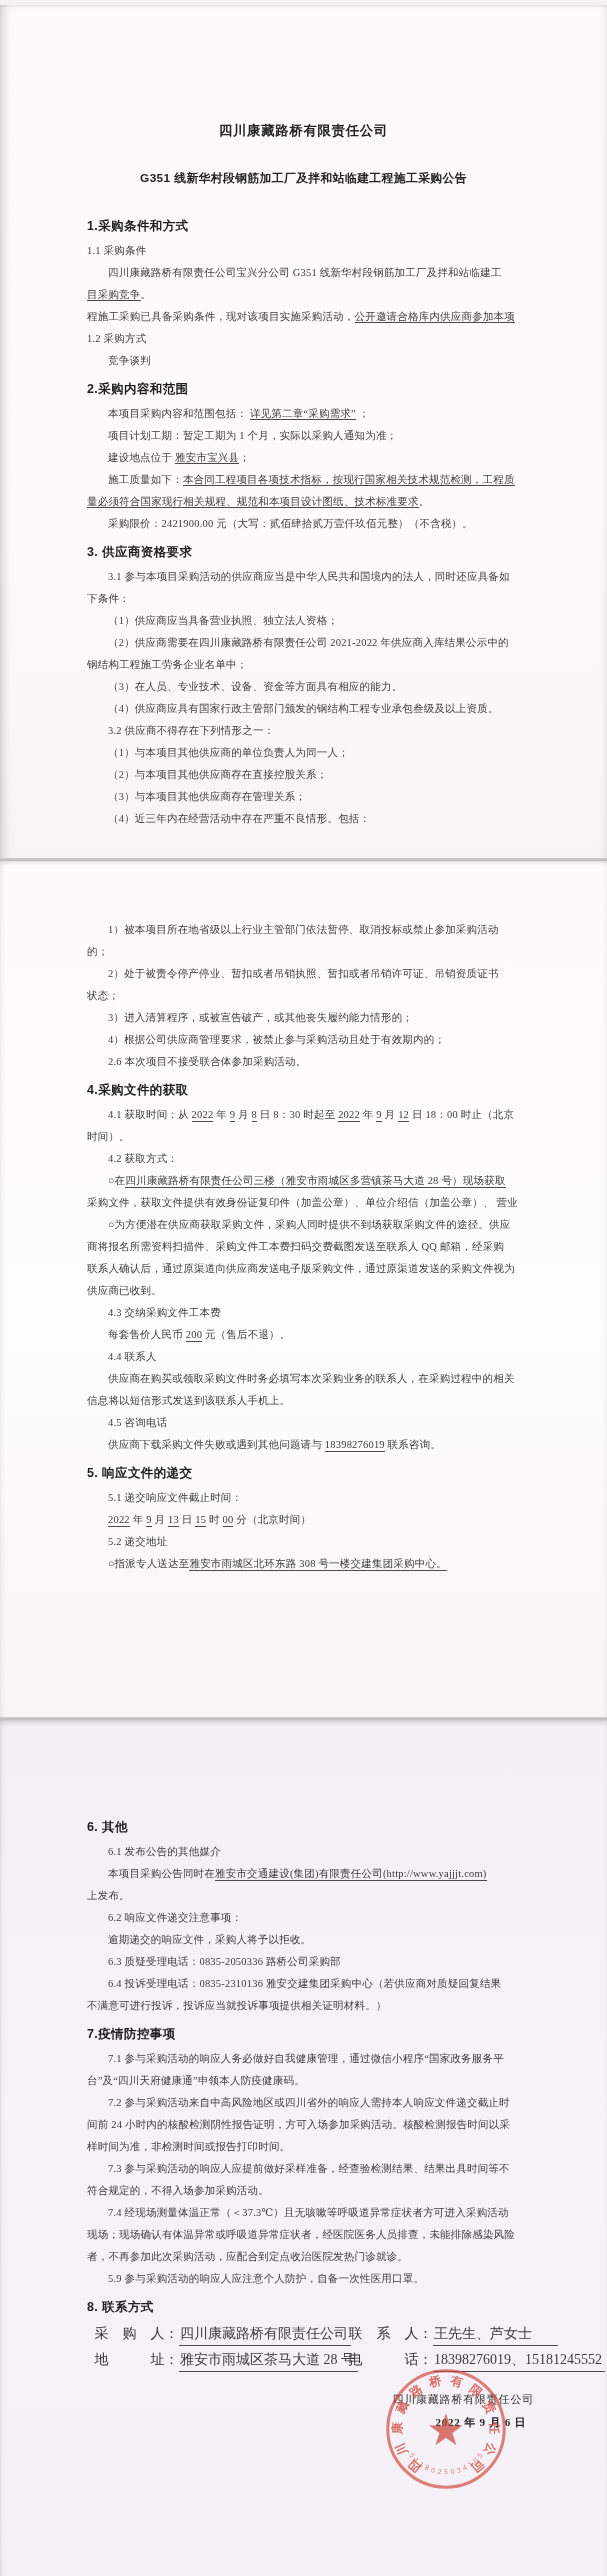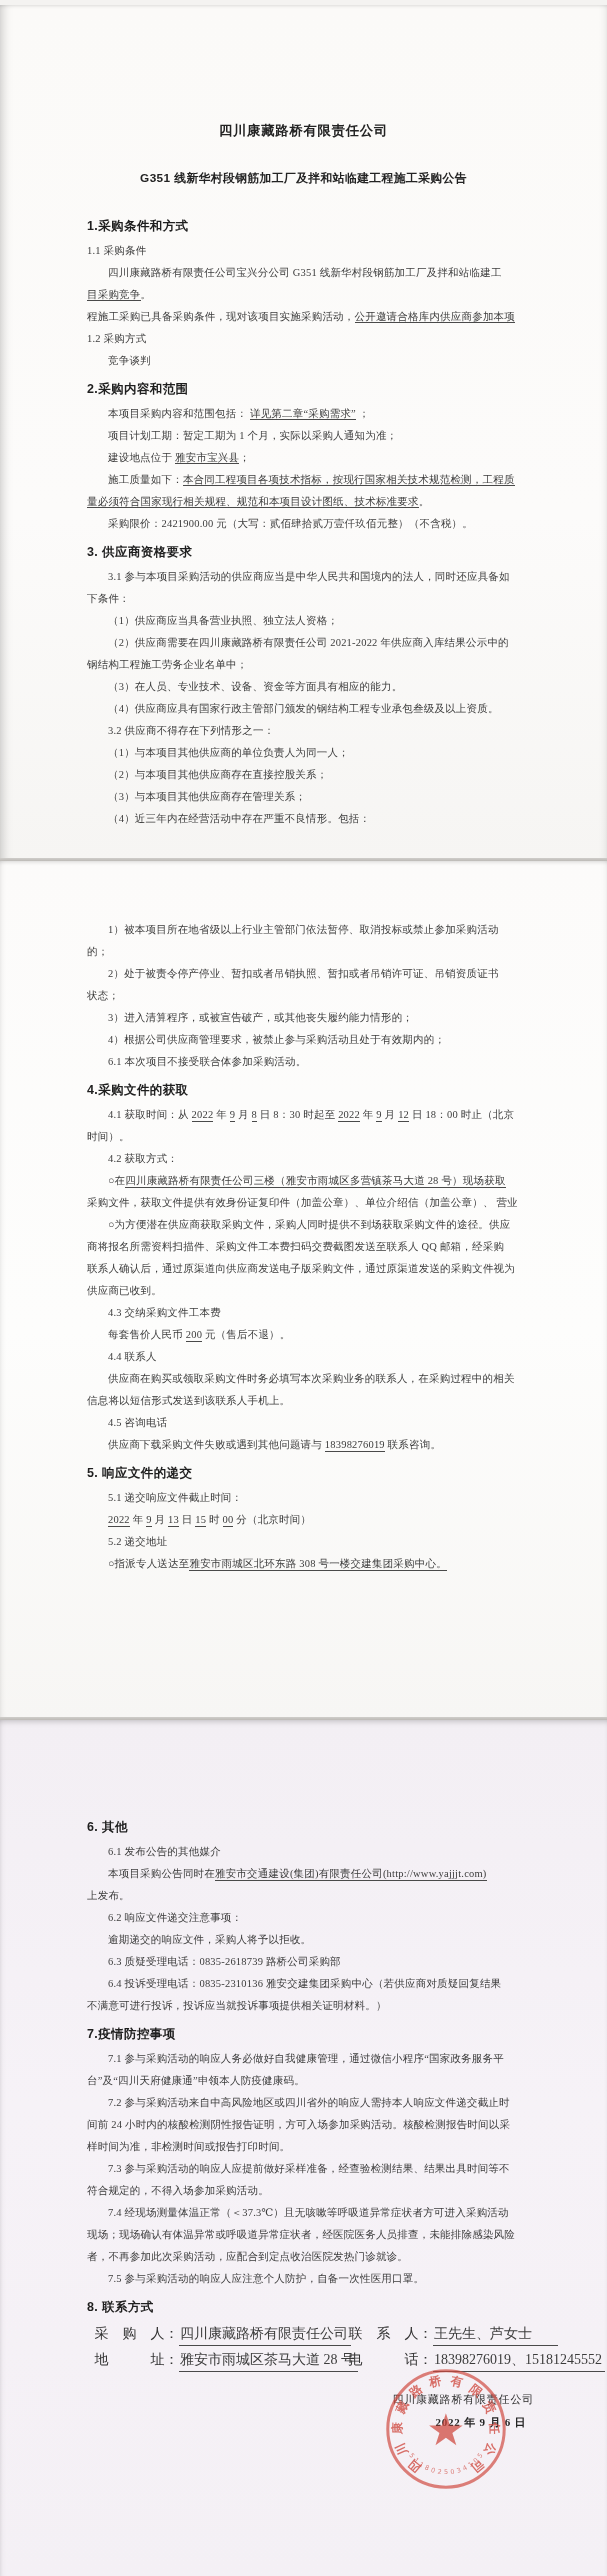--- a/index.html
+++ b/index.html
@@ -92,21 +92,21 @@
   <div class="seam seam1"></div>
 
   <div class="page page2">
     <div class="content p2c">
         <p class="ln p"><span>1）被本项目所在地省级以上行业主管部门依法暂停、取消投标或禁止参加采购活动</span></p>
         <p class="ln b"><span>的；</span></p>
         <p class="ln p"><span>2）处于被责令停产停业、暂扣或者吊销执照、暂扣或者吊销许可证、吊销资质证书</span></p>
         <p class="ln b"><span>状态；</span></p>
         <p class="ln p"><span>3）进入清算程序，或被宣告破产，或其他丧失履约能力情形的；</span></p>
         <p class="ln p"><span>4）根据公司供应商管理要求，被禁止参与采购活动且处于有效期内的；</span></p>
-        <p class="ln p"><span>6.1 本次项目不接受联合体参加采购活动。</span></p>
+        <p class="ln p"><span>2.6 本次项目不接受联合体参加采购活动。</span></p>
         <p class="ln h"><span>4.采购文件的获取</span></p>
         <p class="ln p"><span>4.1 获取时间：从 </span><span class="u">2022</span><span> 年 </span><span class="u">9</span><span> 月 </span><span class="u">8</span><span> 日 8：30 时起至 </span><span class="u">2022</span><span> 年 </span><span class="u">9</span><span> 月 </span><span class="u">12</span><span> 日 18：00 时止（北京</span></p>
         <p class="ln b"><span>时间）。</span></p>
         <p class="ln p"><span>4.2 获取方式：</span></p>
         <p class="ln p"><span>○在</span><span class="u">四川康藏路桥有限责任公司三楼（雅安市雨城区多营镇茶马大道 28 号）现场获取</span></p>
         <p class="ln b"><span>采购文件，获取文件提供有效身份证复印件（加盖公章）、单位介绍信（加盖公章）、 营业</span></p>
         <p class="ln p"><span>○为方便潜在供应商获取采购文件，采购人同时提供不到场获取采购文件的途径。供应</span></p>
         <p class="ln b"><span>商将报名所需资料扫描件、采购文件工本费扫码交费截图发送至联系人 QQ 邮箱，经采购</span></p>
         <p class="ln b"><span>联系人确认后，通过原渠道向供应商发送电子版采购文件，通过原渠道发送的采购文件视为</span></p>
         <p class="ln b"><span>供应商已收到。</span></p>
@@ -128,35 +128,35 @@
   <div class="seam seam2"></div>
 
   <div class="page page3">
     <div class="content p3c">
         <p class="ln h"><span>6. 其他</span></p>
         <p class="ln p"><span>6.1 发布公告的其他媒介</span></p>
         <p class="ln p"><span>本项目采购公告同时在</span><span class="u">雅安市交通建设(集团)有限责任公司(http://www.yajjjt.com)</span></p>
         <p class="ln b"><span>上发布。</span></p>
         <p class="ln p"><span>6.2 响应文件递交注意事项：</span></p>
         <p class="ln p"><span>逾期递交的响应文件，采购人将予以拒收。</span></p>
-        <p class="ln p"><span>6.3 质疑受理电话：0835-2618739 路桥公司采购部</span></p>
+        <p class="ln p"><span>6.3 质疑受理电话：0835-2050336 路桥公司采购部</span></p>
         <p class="ln p"><span>6.4 投诉受理电话：0835-2310136 雅安交建集团采购中心（若供应商对质疑回复结果</span></p>
         <p class="ln b"><span>不满意可进行投诉，投诉应当就投诉事项提供相关证明材料。）</span></p>
         <p class="ln h"><span>7.疫情防控事项</span></p>
         <p class="ln p"><span>7.1 参与采购活动的响应人务必做好自我健康管理，通过微信小程序“国家政务服务平</span></p>
         <p class="ln b"><span>台”及“四川天府健康通”申领本人防疫健康码。</span></p>
         <p class="ln p"><span>7.2 参与采购活动来自中高风险地区或四川省外的响应人需持本人响应文件递交截止时</span></p>
         <p class="ln b"><span>间前 24 小时内的核酸检测阴性报告证明，方可入场参加采购活动。核酸检测报告时间以采</span></p>
         <p class="ln b"><span>样时间为准，非检测时间或报告打印时间。</span></p>
         <p class="ln p"><span>7.3 参与采购活动的响应人应提前做好采样准备，经查验检测结果、结果出具时间等不</span></p>
         <p class="ln b"><span>符合规定的，不得入场参加采购活动。</span></p>
         <p class="ln p"><span>7.4 经现场测量体温正常（＜37.3℃）且无咳嗽等呼吸道异常症状者方可进入采购活动</span></p>
         <p class="ln b"><span>现场；现场确认有体温异常或呼吸道异常症状者，经医院医务人员排查，未能排除感染风险</span></p>
         <p class="ln b"><span>者，不再参加此次采购活动，应配合到定点收治医院发热门诊就诊。</span></p>
-        <p class="ln p"><span>7.5 参与采购活动的响应人应注意个人防护，自备一次性医用口罩。</span></p>
+        <p class="ln p"><span>5.9 参与采购活动的响应人应注意个人防护，自备一次性医用口罩。</span></p>
         <p class="ln h"><span>8. 联系方式</span></p>
       </div>
 
     <div class="content contact">
       <div class="contact-row">
         <div class="contact-cell-left">
           <span class="lbl">采　购　人：</span><span class="u">四川康藏路桥有限责任公司</span>
         </div>
         <div class="contact-cell-right">
           <span class="lbl">联　系　人：</span><span class="u">王先生、芦女士</span>

